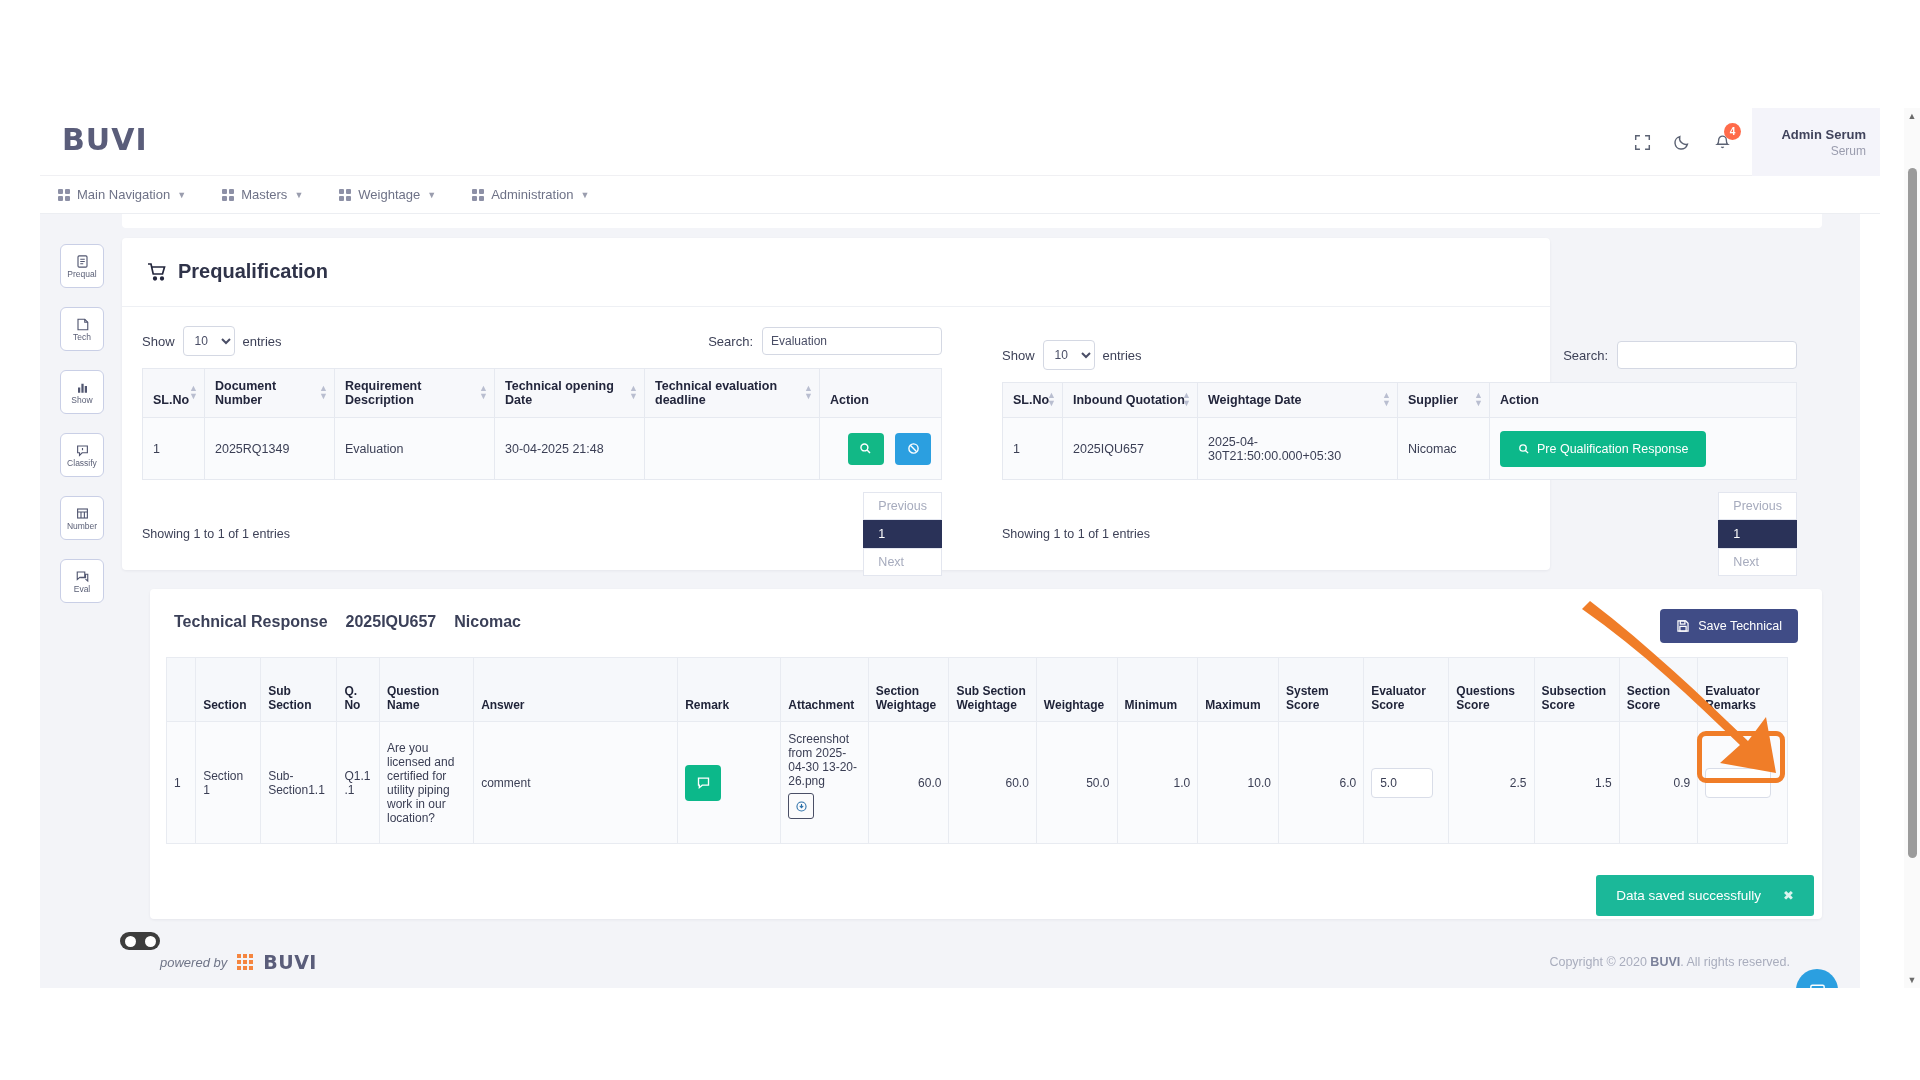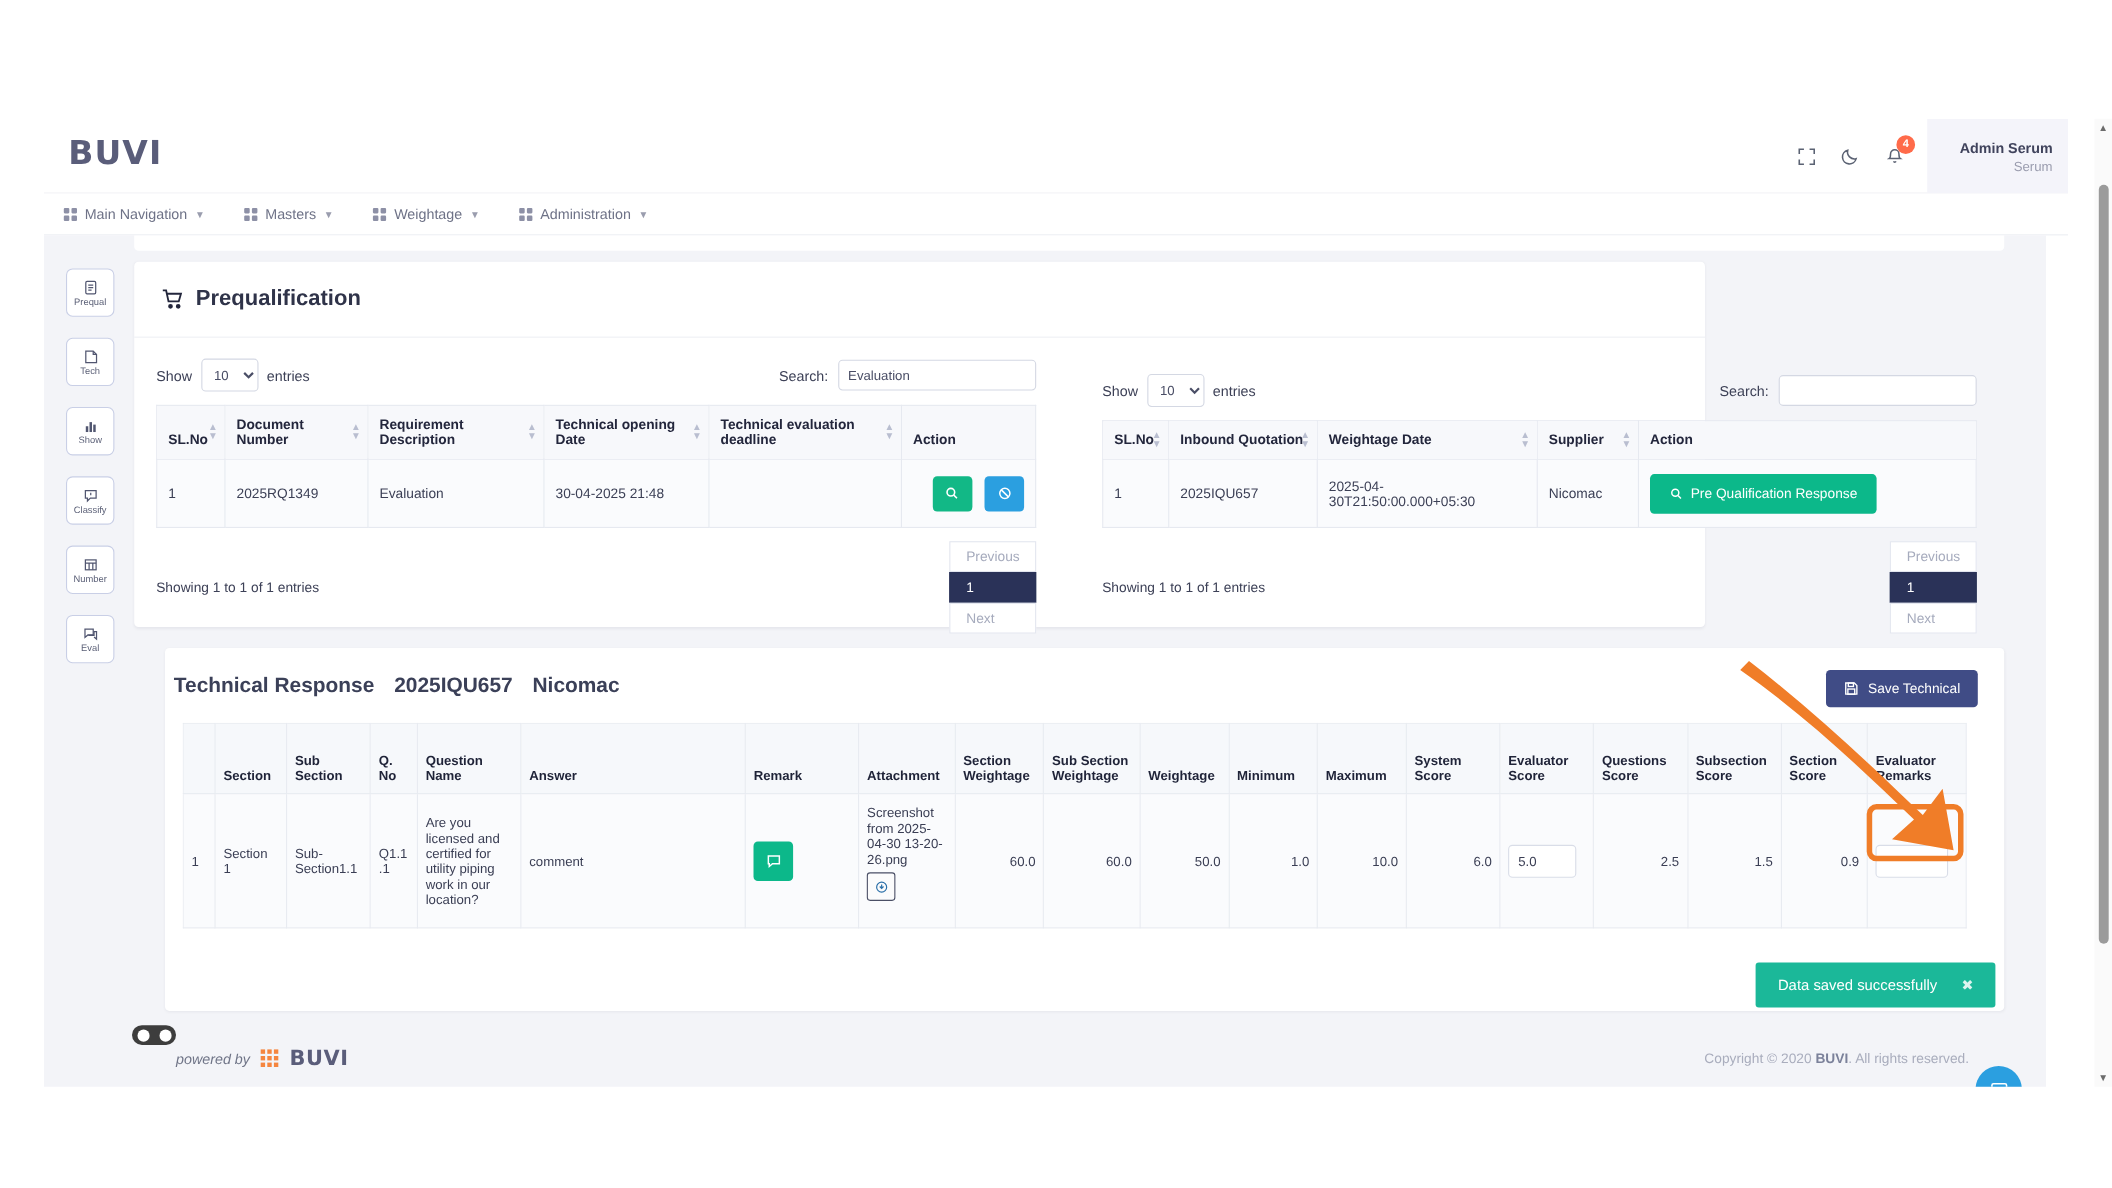--- a/index.html
+++ b/index.html
@@ -177,22 +177,22 @@
   .btn-blue { background: #2b9fe0; }
   .btn-pill {
     background: #0cb88a; color: #fff; border: none; border-radius: 4px;
     padding: 11px 18px; font-size: 12.5px; cursor: pointer;
     display: inline-flex; align-items: center; gap: 7px;
   }
 
   
   #tech-card { left: 110px; top: 375px; width: 1672px; height: 330px; }
   .tr-title {
-    position: absolute; left: 8px; top: 24px;
-    font-size: 19px; font-weight: 700; color: #3b4058;
+    position: absolute; left: 24px; top: 24px;
+    font-size: 16px; font-weight: 700; color: #3b4058;
     display: flex; gap: 18px;
   }
   .save-btn {
     position: absolute; right: 24px; top: 20px;
     background: #404c86; color: #fff; border: none; border-radius: 4px;
     padding: 10px 16px; font-size: 12.5px; cursor: pointer;
     display: inline-flex; align-items: center; gap: 8px;
   }
   .tr-wrap {
     position: absolute; left: 16px; top: 68px;

